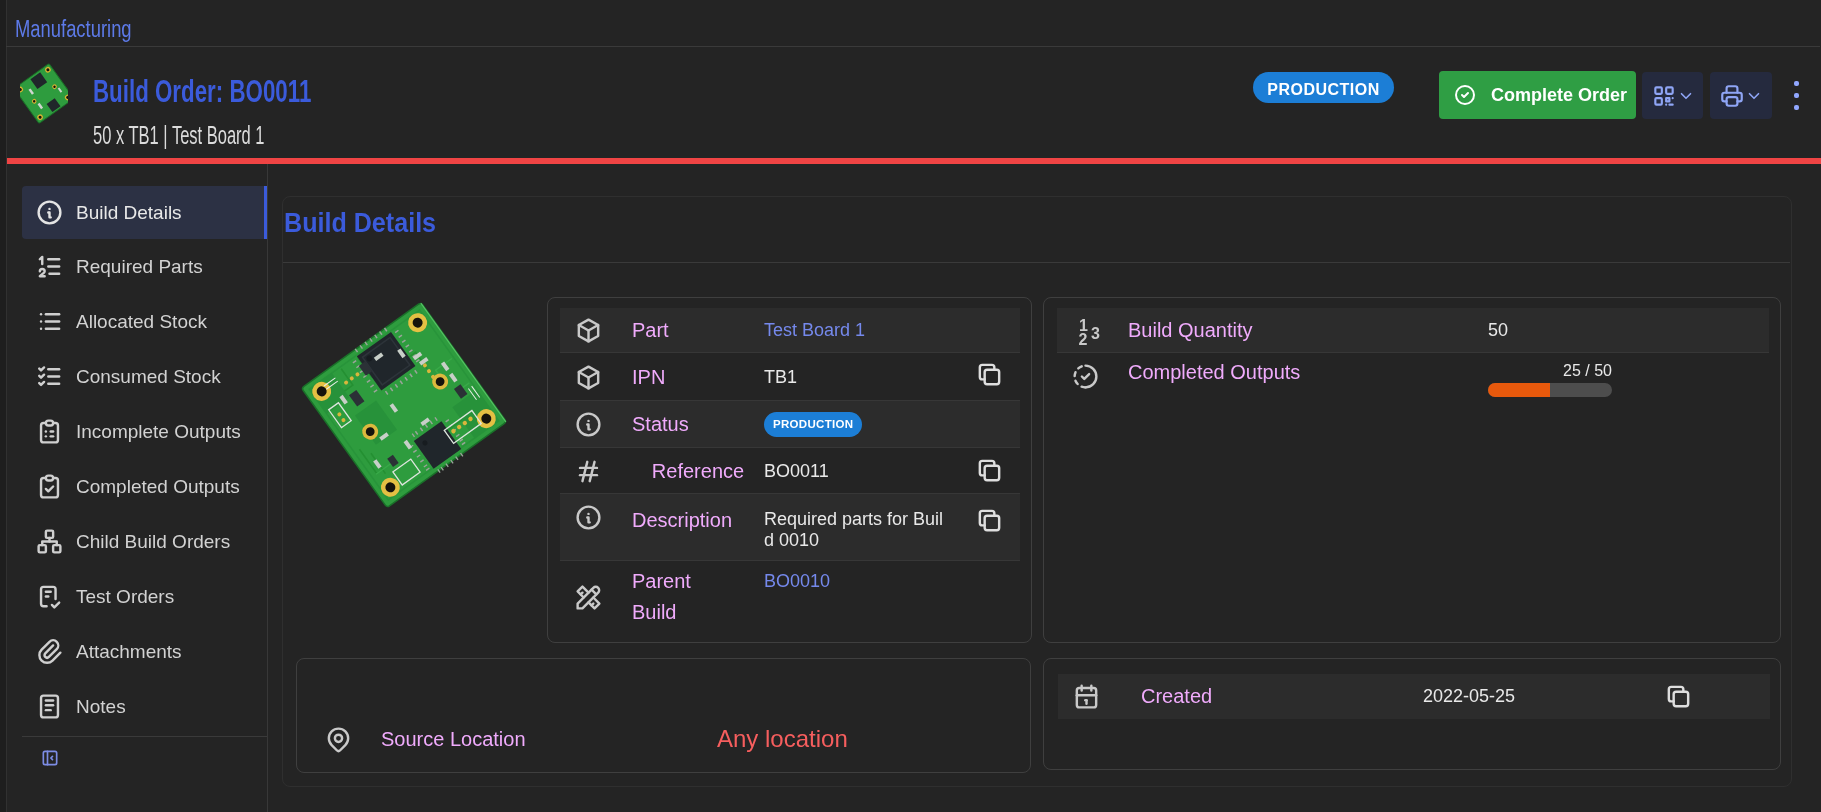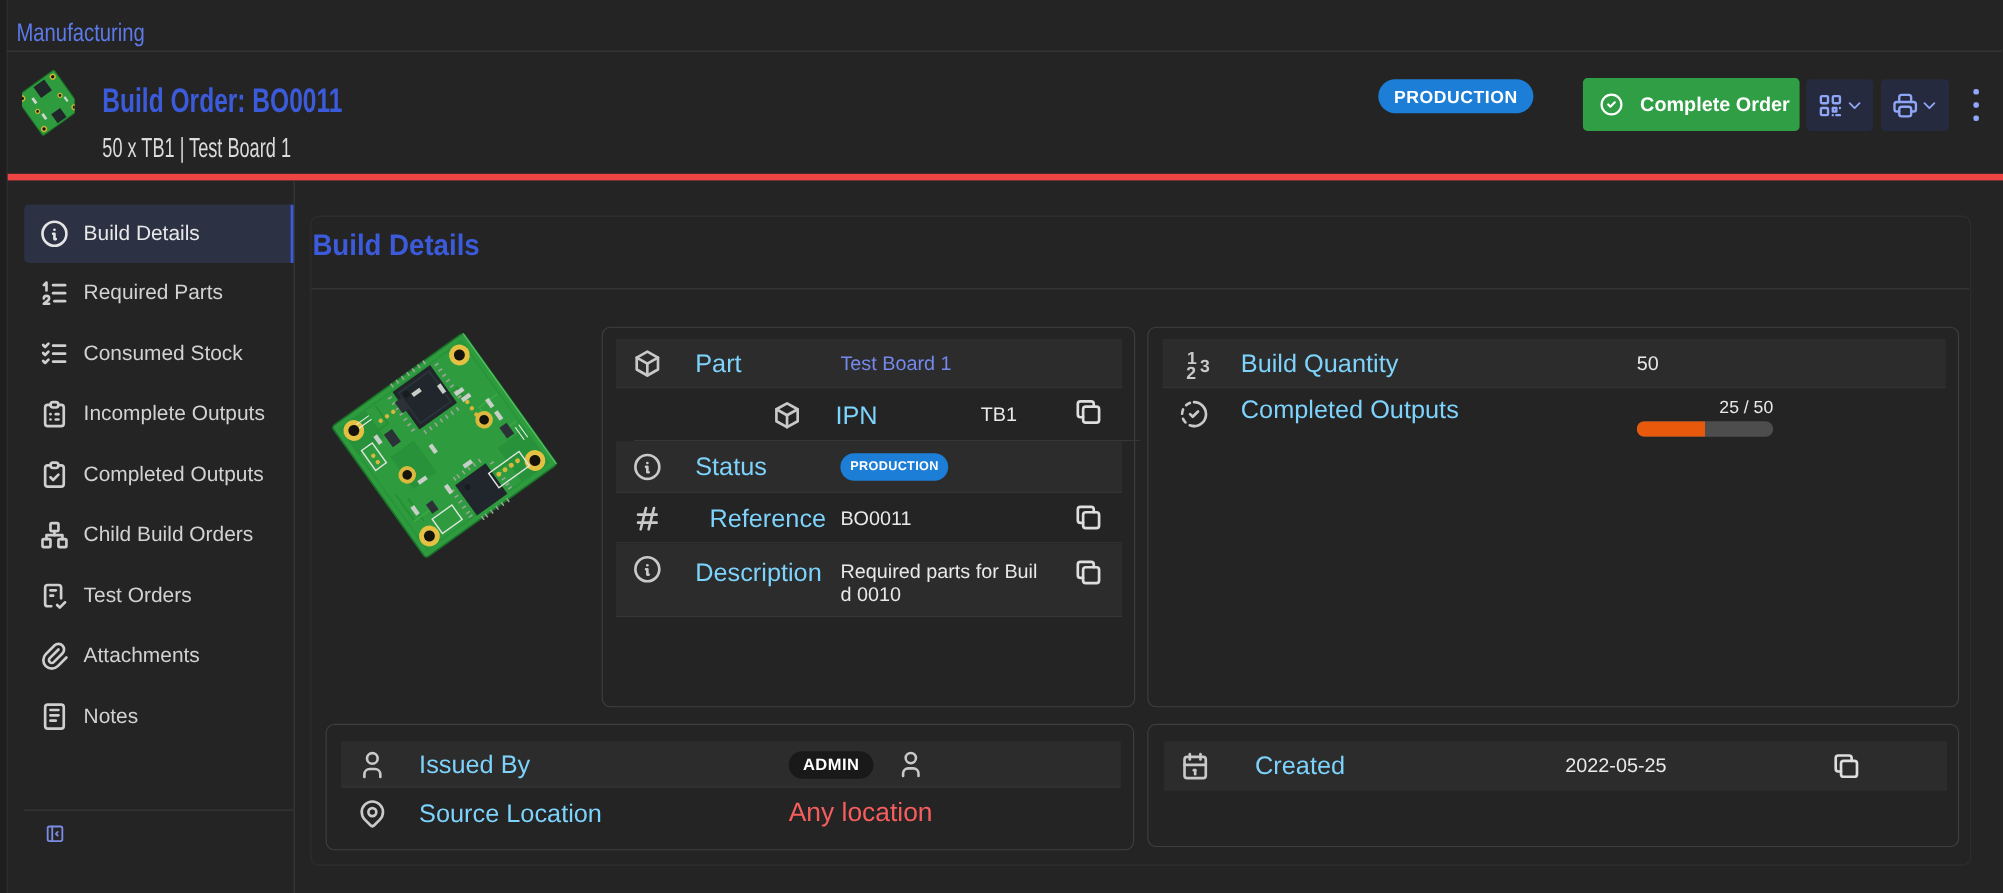--- a/index.html
+++ b/index.html
@@ -102,20 +102,31 @@
         <path d="M11 6h9"></path>
         <path d="M11 12h9"></path>
         <path d="M12 18h8"></path>
         <path d="M4 16a2 2 0 1 1 4 0c0 .591 -.5 1.16 -1 1.5l-3 2.5h4"></path>
         <path d="M6 10v-6l-2 2"></path>
       </svg>
     <span>Required Parts</span>
   </div>
   <div class="sbi">
     <svg viewBox="0 0 24 24">
+        <path d="M9 6h11"></path>
+        <path d="M9 12h11"></path>
+        <path d="M9 18h11"></path>
+        <path d="M5 6v.01"></path>
+        <path d="M5 12v.01"></path>
+        <path d="M5 18v.01"></path>
+      </svg>
+    <span>Allocated Stock</span>
+  </div>
+  <div class="sbi">
+    <svg viewBox="0 0 24 24">
         <path d="M3.5 5.5l1.5 1.5l2.5 -2.5"></path>
         <path d="M3.5 11.5l1.5 1.5l2.5 -2.5"></path>
         <path d="M3.5 17.5l1.5 1.5l2.5 -2.5"></path>
         <path d="M11 6h9"></path>
         <path d="M11 12h9"></path>
         <path d="M11 18h9"></path>
       </svg>
     <span>Consumed Stock</span>
   </div>
   <div class="sbi">
@@ -295,41 +306,41 @@
 </svg>
 </div>
 
 <style>
   .panel { border:1px solid #3f3f3f; border-radius:8px; }
   .drow { position:absolute; display:flex; align-items:center; }
   .drow.stripe { background:#2c2c2c; }
   .drow.sep { box-shadow: inset 0 -1px 0 #373737; }
   .ci { flex:none; display:flex; align-items:center; justify-content:center; }
   .ci svg { width:29px; height:29px; fill:none; stroke:#c9c9c9; stroke-width:2; stroke-linecap:round; stroke-linejoin:round; }
-  .lbl { font-size:23px; color:#7dd3fc; }
+  .lbl { font-size:20px; color:#f0abfc; }
   .val { font-size:18px; color:#e9e9e9; }
   .link { color:#7589ec; }
   .copy { position:absolute; }
   .copy svg { width:29px; height:29px; fill:none; stroke:#dedede; stroke-width:2; stroke-linecap:round; stroke-linejoin:round; }
 </style>
 
 <div id="panel-table" class="abs panel" style="left:547px;top:297px;width:485px;height:346px;">
   <div class="drow stripe sep" style="left:12px;top:10px;width:460px;height:45px;">
     <div class="ci" style="width:56px;">
         <svg viewBox="0 0 24 24">
           <path d="M12 3l8 4.5v9l-8 4.5l-8 -4.5v-9z"></path>
           <path d="M12 12l8 -4.5"></path>
           <path d="M12 12v9"></path>
           <path d="M12 12l-8 -4.5"></path>
         </svg>
       </div>
     <div class="lbl" style="width:148px;padding-left:16px;">Part</div>
     <div class="val link">Test Board 1</div>
   </div>
-  <div class="drow sep" style="left:28px;top:55px;width:460px;height:48px;justify-content:center;">
+  <div class="drow sep" style="left:12px;top:55px;width:460px;height:48px;">
     <div class="ci" style="width:56px;">
         <svg viewBox="0 0 24 24">
           <path d="M12 3l8 4.5v9l-8 4.5l-8 -4.5v-9z"></path>
           <path d="M12 12l8 -4.5"></path>
           <path d="M12 12v9"></path>
           <path d="M12 12l-8 -4.5"></path>
         </svg>
       </div>
     <div class="lbl" style="width:148px;padding-left:16px;">IPN</div>
     <div class="val">TB1</div>
@@ -360,20 +371,34 @@
   <div class="drow stripe sep" style="left:12px;top:196px;width:460px;height:67px;align-items:flex-start;">
     <div class="ci" style="width:56px;height:46px;">
         <svg viewBox="0 0 24 24">
           <circle cx="12" cy="12" r="9"></circle>
           <path d="M12 9h.01"></path>
           <path d="M11 12h1v4h1"></path>
         </svg>
       </div>
     <div class="lbl" style="width:148px;padding-left:16px;line-height:52px;">Description</div>
     <div class="val" style="padding-top:15px;line-height:21px;">Required parts for Buil<br>d 0010</div>
+  </div>
+  <div class="drow" style="left:12px;top:263px;width:460px;height:67px;align-items:flex-start;">
+    <div class="ci" style="width:56px;height:72px;">
+        <svg viewBox="0 0 24 24">
+          <path d="M3 21h4l13 -13a1.5 1.5 0 0 0 -4 -4l-13 13v4"></path>
+          <path d="M14.5 5.5l4 4"></path>
+          <path d="M12 8l-5 -5l-4 4l5 5"></path>
+          <path d="M7 8l-1.5 1.5"></path>
+          <path d="M16 12l5 5l-4 4l-5 -5"></path>
+          <path d="M16 17l-1.5 1.5"></path>
+        </svg>
+      </div>
+    <div class="lbl" style="width:148px;padding-left:16px;padding-top:5px;line-height:31px;">Parent<br>Build</div>
+    <div class="val link" style="padding-top:10px;">BO0010</div>
   </div>
   <div class="copy" style="left:427px;top:62px;">
       <svg viewBox="0 0 24 24">
         <path d="M8 10a2 2 0 0 1 2 -2h8a2 2 0 0 1 2 2v8a2 2 0 0 1 -2 2h-8a2 2 0 0 1 -2 -2z"></path>
         <path d="M16 8v-2a2 2 0 0 0 -2 -2h-8a2 2 0 0 0 -2 2v8a2 2 0 0 0 2 2h2"></path>
       </svg>
     </div>
   <div class="copy" style="left:427px;top:158px;">
       <svg viewBox="0 0 24 24">
         <path d="M8 10a2 2 0 0 1 2 -2h8a2 2 0 0 1 2 2v8a2 2 0 0 1 -2 2h-8a2 2 0 0 1 -2 -2z"></path>
@@ -412,36 +437,20 @@
     <div style="padding-top:9px;">
       <div style="width:124px;text-align:right;font-size:16px;color:#e9e9e9;">25 / 50</div>
       <div style="margin-top:3px;width:124px;height:14px;border-radius:7px;background:#4d4d4d;overflow:hidden;">
           <div style="width:62px;height:14px;background:#e8590c;"></div>
         </div>
     </div>
   </div>
 </div>
 
 <div id="panel-bl" class="abs panel" style="left:296px;top:658px;width:735px;height:115px;">
-  <div class="drow stripe sep" style="left:13px;top:15px;width:709px;height:42px;">
-    <div class="ci" style="width:56px;">
-        <svg viewBox="0 0 24 24">
-          <circle cx="12" cy="7" r="4"></circle>
-          <path d="M6 21v-2a4 4 0 0 1 4 -4h4a4 4 0 0 1 4 4v2"></path>
-        </svg>
-      </div>
-    <div class="lbl" style="width:351px;padding-left:15px;">Issued By</div>
-    <div style="display:flex;align-items:center;">
-      <span style="display:inline-block;background:#191919;color:#fff;font-size:15px;font-weight:bold;letter-spacing:.4px;border-radius:13px;padding:0 13px;line-height:25px;">ADMIN</span>
-      <svg style="margin-left:20px;width:28px;height:28px;fill:none;stroke:#c9c9c9;stroke-width:2;stroke-linecap:round;stroke-linejoin:round;" viewBox="0 0 24 24">
-          <circle cx="12" cy="7" r="4"></circle>
-          <path d="M6 21v-2a4 4 0 0 1 4 -4h4a4 4 0 0 1 4 4v2"></path>
-        </svg>
-    </div>
-  </div>
   <div class="drow" style="left:13px;top:57px;width:709px;height:46px;">
     <div class="ci" style="width:56px;">
         <svg viewBox="0 0 24 24">
           <circle cx="12" cy="11" r="3"></circle>
           <path d="M17.657 16.657l-4.243 4.243a2 2 0 0 1 -2.827 0l-4.244 -4.243a8 8 0 1 1 11.314 0z"></path>
         </svg>
       </div>
     <div class="lbl" style="width:351px;padding-left:15px;">Source Location</div>
     <div style="font-size:24px;color:#f65e5e;">Any location</div>
   </div>

